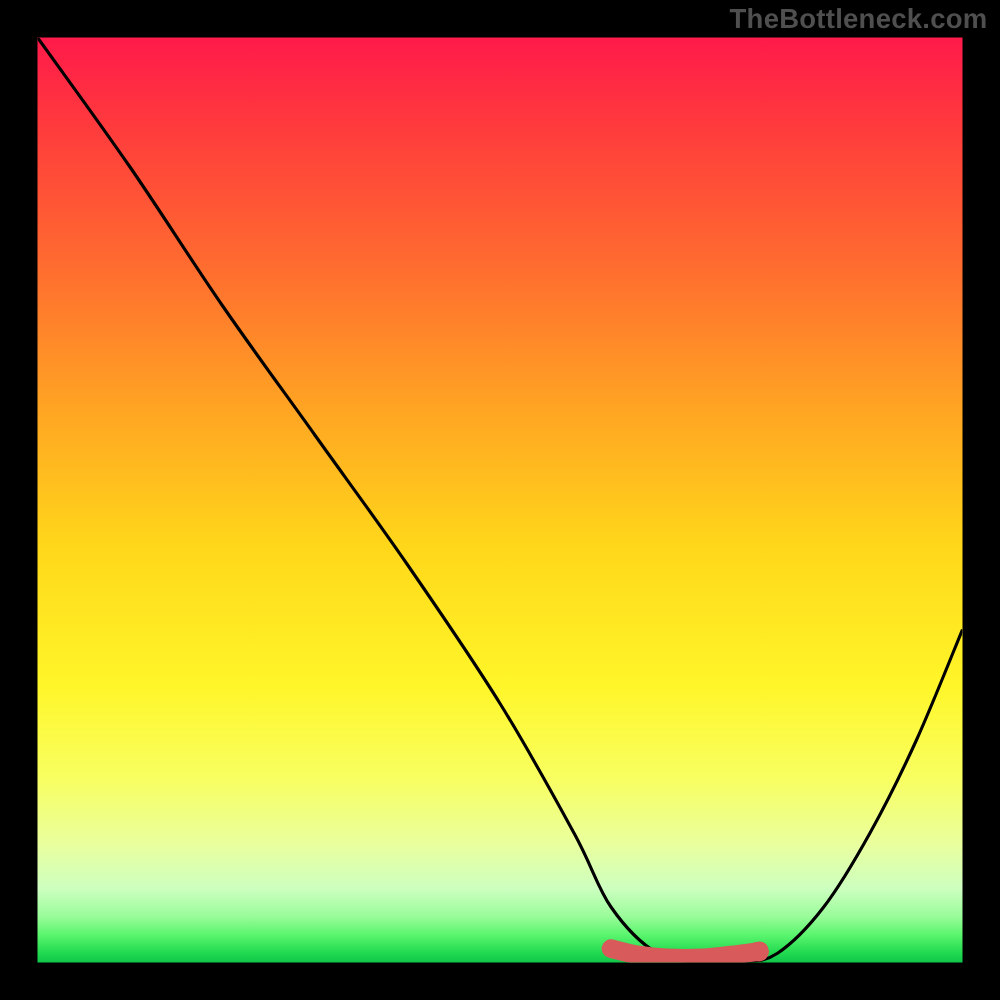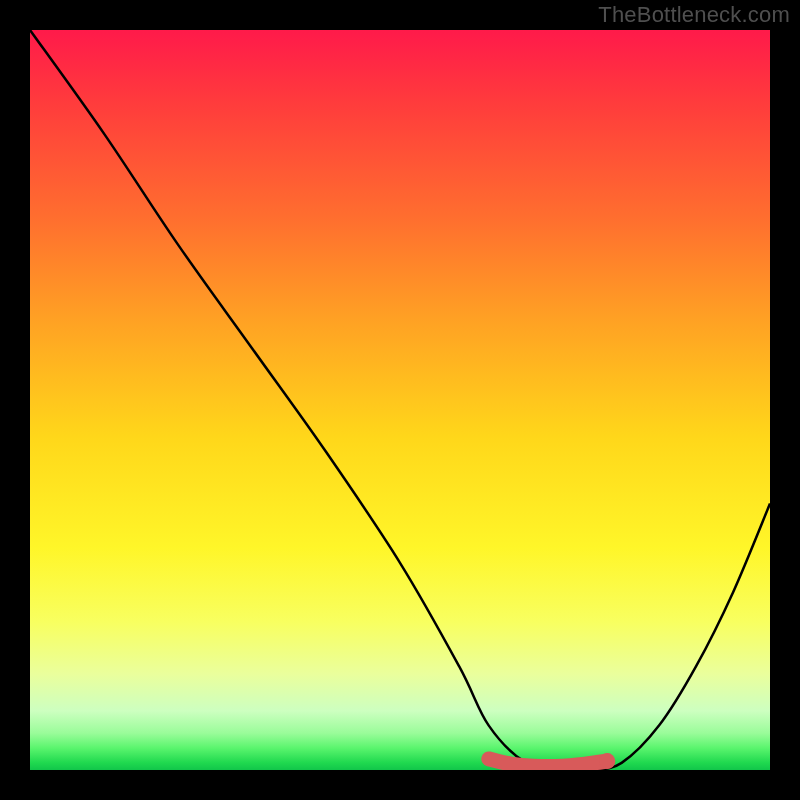--- a/index.html
+++ b/index.html
@@ -48,21 +48,21 @@
     width: 740px;
     height: 740px;
   }
   .attribution {
     position: absolute;
     top: 2px;
     right: 10px;
     font-family: Arial, Helvetica, sans-serif;
     font-size: 22px;
     color: #4f4f4f;
-    font-weight: 400;
+    font-weight: 700;
     letter-spacing: 0.2px;
   }
 </style>
 </head>
 <body>
 
 <div class="container">
   <div class="attribution">TheBottleneck.com</div>
 
   <div class="plot-area">

